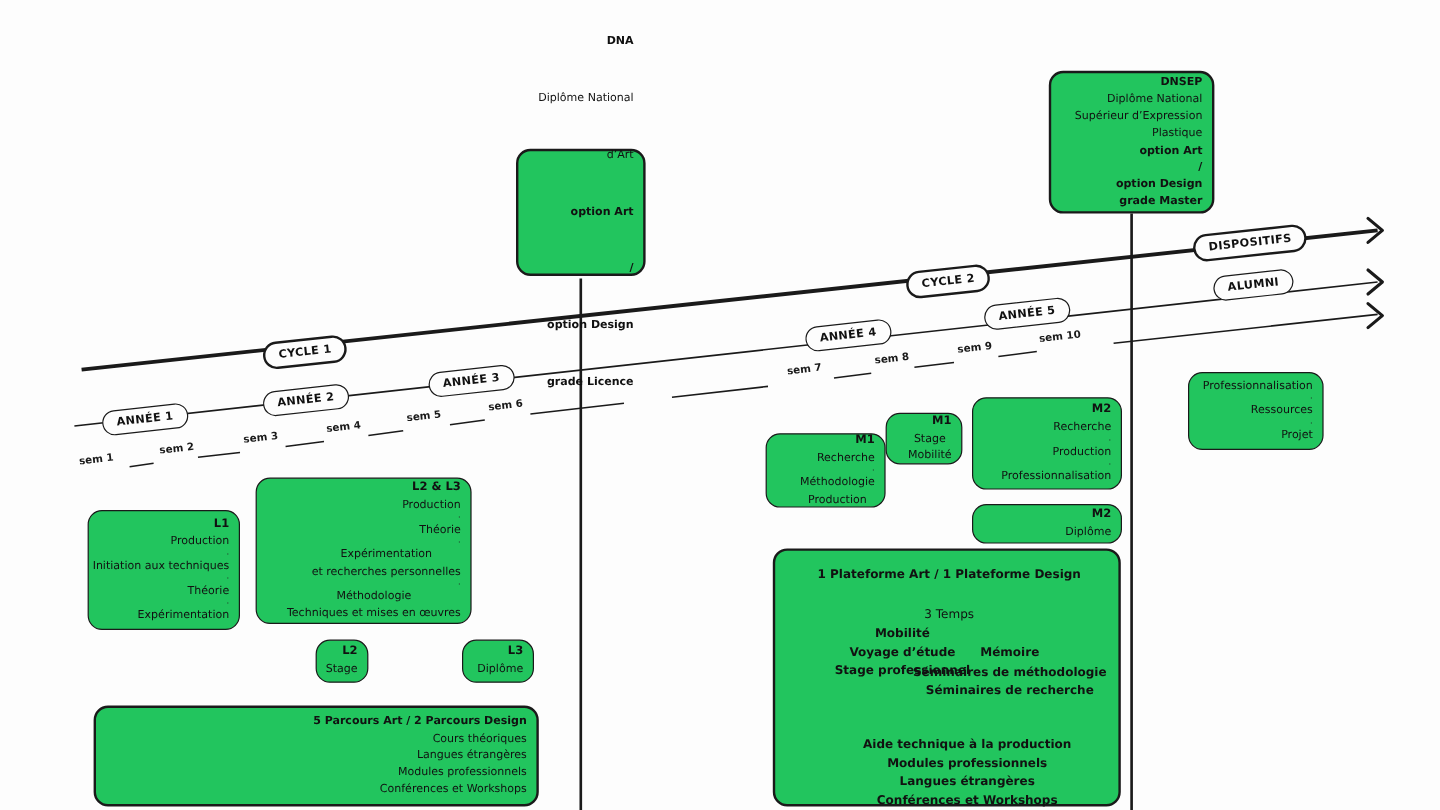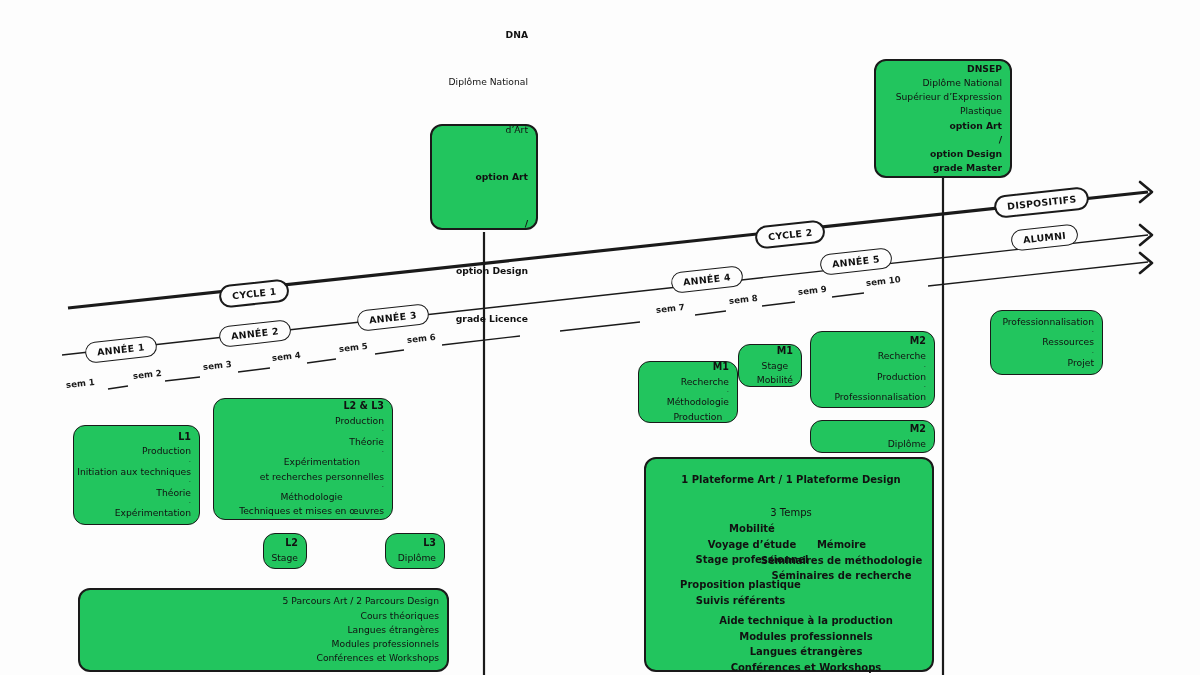--- a/index.html
+++ b/index.html
@@ -171,21 +171,21 @@
     <span class="ttl">L2</span>
     <span class="ln">Stage</span>
   </div>
 
   <div class="box" style="left:385px;top:533px;width:60px;height:36px;">
     <span class="ttl">L3</span>
     <span class="ln">Diplôme</span>
   </div>
 
   <div class="box b-strong" style="left:78px;top:588px;width:371px;height:84px;">
-    <span class="ln" style="font-weight:normal;">5 Parcours Art / 2 Parcours Design</span>
+    <span class="ln" style="font-weight:bold;">5 Parcours Art / 2 Parcours Design</span>
     <span class="ln">Cours théoriques</span>
     <span class="ln">Langues étrangères</span>
     <span class="ln">Modules professionnels</span>
     <span class="ln">Conférences et Workshops</span>
   </div>
 
   <div class="box" style="left:638px;top:361px;width:100px;height:62px;">
     <span class="ttl">M1</span>
     <span class="ln">Recherche</span>
     <span class="dot">·</span>
@@ -230,24 +230,20 @@
       <div style="font-weight:bold;">Voyage d’étude</div>
       <div style="font-weight:bold;">Stage professionnel</div>
     </div>
 
     <div class="grp c" style="left:103px;top:78px;width:185px;">
       <div style="font-weight:bold;">Mémoire</div>
       <div style="font-weight:bold;">Séminaires de méthodologie</div>
       <div style="font-weight:bold;">Séminaires de recherche</div>
     </div>
 
-    <div class="grp c" style="left:2px;top:118px;width:185px;">
-      <div style="font-weight:bold;">Proposition plastique</div>
-      <div style="font-weight:bold;">Suivis référents</div>
-    </div>
 
     <div class="grp c" style="left:30px;top:154px;width:260px;">
       <div style="font-weight:bold;">Aide technique à la production</div>
       <div style="font-weight:bold;">Modules professionnels</div>
       <div style="font-weight:bold;">Langues étrangères</div>
       <div style="font-weight:bold;">Conférences et Workshops</div>
     </div>
   </div>
 
 </div>

